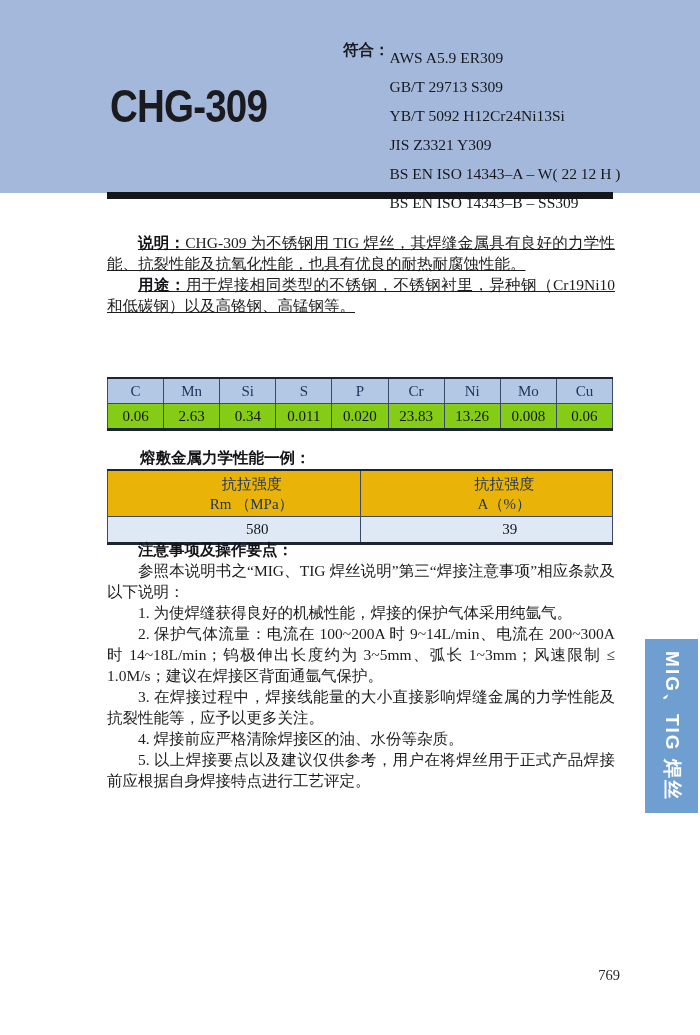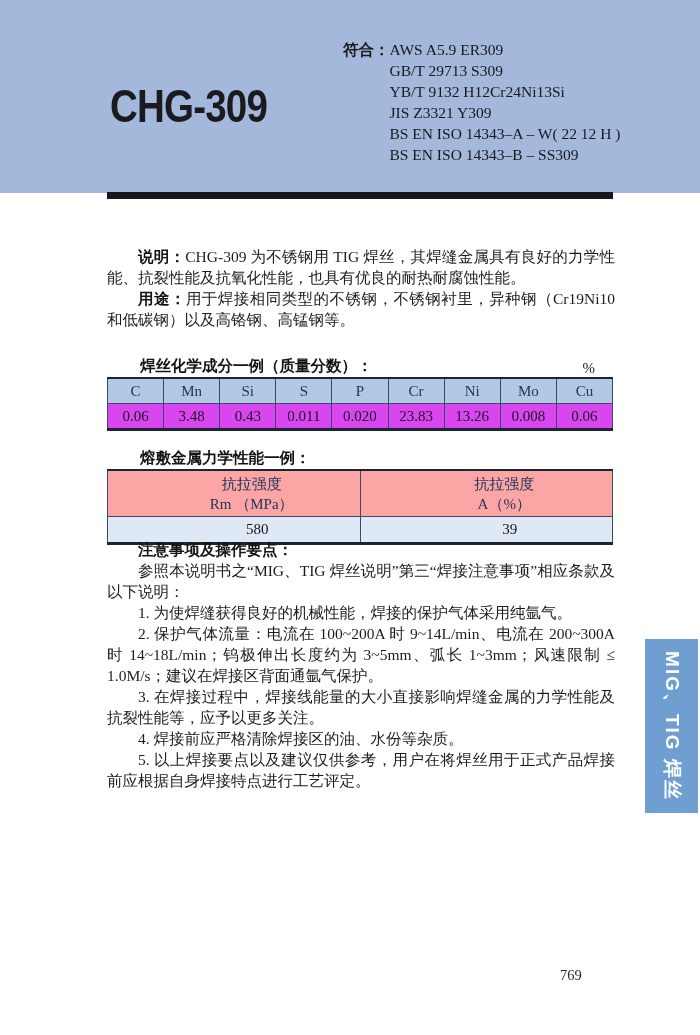--- a/index.html
+++ b/index.html
@@ -31,21 +31,21 @@
   .standards{
     position:absolute;left:343px;top:39px;
     display:flex;align-items:flex-start;
   }
   .standards-label{
     font-family:Liberation Serif, serif;
     font-weight:700;font-size:15.5px;line-height:21px;
     color:#1b1b1f;white-space:nowrap;
   }
   .standards-list{line-height:21px;font-size:15.5px;color:#17181c;}
-  .standards-list div{white-space:nowrap;}
+  .standards-list div{white-space:nowrap;margin-top:8px;}
   .header-bar{
     position:absolute;left:107px;top:192px;width:506px;height:7px;
     background:#15161a;
   }
   
   .content{position:absolute;left:107px;width:508px;}
   .para{margin:0;font-size:15.5px;line-height:21px;text-indent:2em;
         text-align:justify;color:#1c1c1c;}
   .blabel{
     font-family:"Liberation Sans","DejaVu Sans",sans-serif;
@@ -68,25 +68,25 @@
     position:absolute;left:107px;
     border-top:2px solid #1d2433;
     border-bottom:3px solid #1d2433;
   }
   .dtable td{
     border:1px solid #3a4a6b;
     text-align:center;vertical-align:middle;
     font-size:15px;
   }
   .dtable tr.hdr td{background:#b2c8e5;color:#21365c;}
-  .dtable tr.val td{background:#d946ef;color:#15151a;}
+  .dtable tr.val td{background:#84cc16;color:#15151a;}
   #comp-table{top:377px;}
   #comp-table td{height:24px;padding:0;}
   #mech-table{top:469px;}
-  #mech-table tr.hdr td{height:43px;line-height:20px;background:#fca5a5;padding-left:37px;}
+  #mech-table tr.hdr td{height:43px;line-height:20px;background:#eab308;padding-left:37px;}
   #mech-table tr.val td{height:23px;background:#dfe9f5;padding-left:48px;}
   .mech-title{position:absolute;left:140px;top:448px;}
   
   .notes{position:absolute;left:107px;top:539px;width:508px;}
   .notes .sec-title{text-indent:2em;margin:0;display:block;line-height:21px;}
   
   .side-tab{
     position:absolute;left:645px;top:639px;width:53px;height:174px;
     background:#6f9ed1;
     display:flex;align-items:center;justify-content:center;
@@ -94,70 +94,66 @@
   .side-tab span{
     transform:rotate(90deg);
     white-space:nowrap;
     font-family:"Liberation Sans","DejaVu Sans",sans-serif;
     font-weight:700;font-size:19px;letter-spacing:2px;
     color:#ffffff;
   }
   
   .page-num{
     position:absolute;left:560px;top:967px;width:60px;
-    text-align:left;font-size:14.5px;color:#26262a;
+    text-align:right;font-size:14.5px;color:#26262a;
   }
 </style>
 </head>
 <body>
 
 <div class="page">
 
   <div class="header">
     <div class="model-title">CHG-309</div>
     <div class="standards">
       <span class="standards-label">符合：</span>
       <div class="standards-list">
         <div>AWS A5.9 ER309</div>
         <div>GB/T 29713 S309</div>
-        <div>YB/T 9132 H12Cr24Ni13Si</div>
+        <div>YB/T 5092 H12Cr24Ni13Si</div>
         <div>JIS Z3321 Y309</div>
         <div>BS EN ISO 14343–A – W( 22 12 H )</div>
         <div>BS EN ISO 14343–B – SS309</div>
       </div>
     </div>
   </div>
   <div class="header-bar"></div>
 
-  <div class="content" style="top:246px;">
+  <div class="content" style="top:232px;text-decoration:underline;">
     <p class="para"><span class="blabel">说明：</span><span>CHG-309 为不锈钢用 TIG 焊丝，其焊缝金属具有良好的力学性能、抗裂性能及抗氧化性能，也具有优良的耐热耐腐蚀性能。</span></p>
     <p class="para"><span class="blabel">用途：</span><span>用于焊接相同类型的不锈钢，不锈钢衬里，异种钢（Cr19Ni10 和低碳钢）以及高铬钢、高锰钢等。</span></p>
   </div>
 
-  <div class="comp-title-row">
-    <span class="sec-title">焊丝化学成分一例（质量分数）：</span>
-    <span class="comp-unit">%</span>
-  </div>
   <table id="comp-table" class="dtable">
     <tbody>
         <tr class="hdr">
       <td>C</td>
       <td>Mn</td>
       <td>Si</td>
       <td>S</td>
       <td>P</td>
       <td>Cr</td>
       <td>Ni</td>
       <td>Mo</td>
       <td>Cu</td>
     </tr>
     <tr class="val">
       <td>0.06</td>
-      <td>3.48</td>
-      <td>0.43</td>
+      <td>2.63</td>
+      <td>0.34</td>
       <td>0.011</td>
       <td>0.020</td>
       <td>23.83</td>
       <td>13.26</td>
       <td>0.008</td>
       <td>0.06</td>
     </tr>
   </tbody>
     </table>
 

